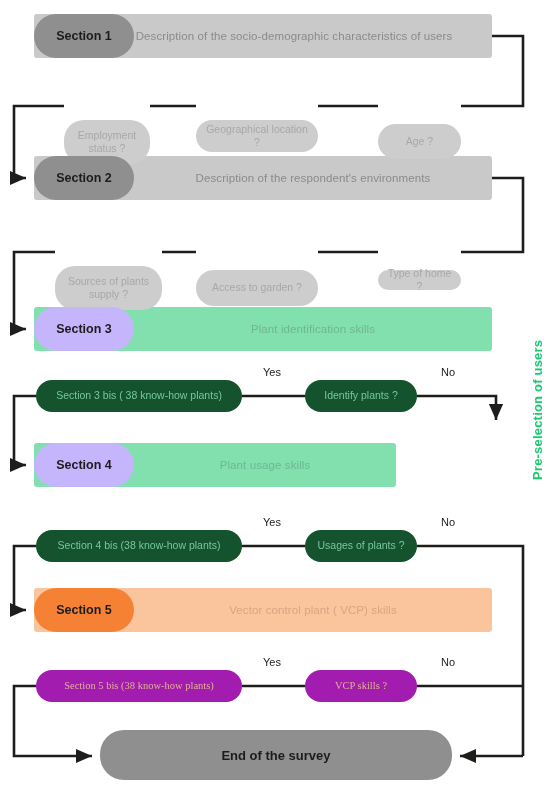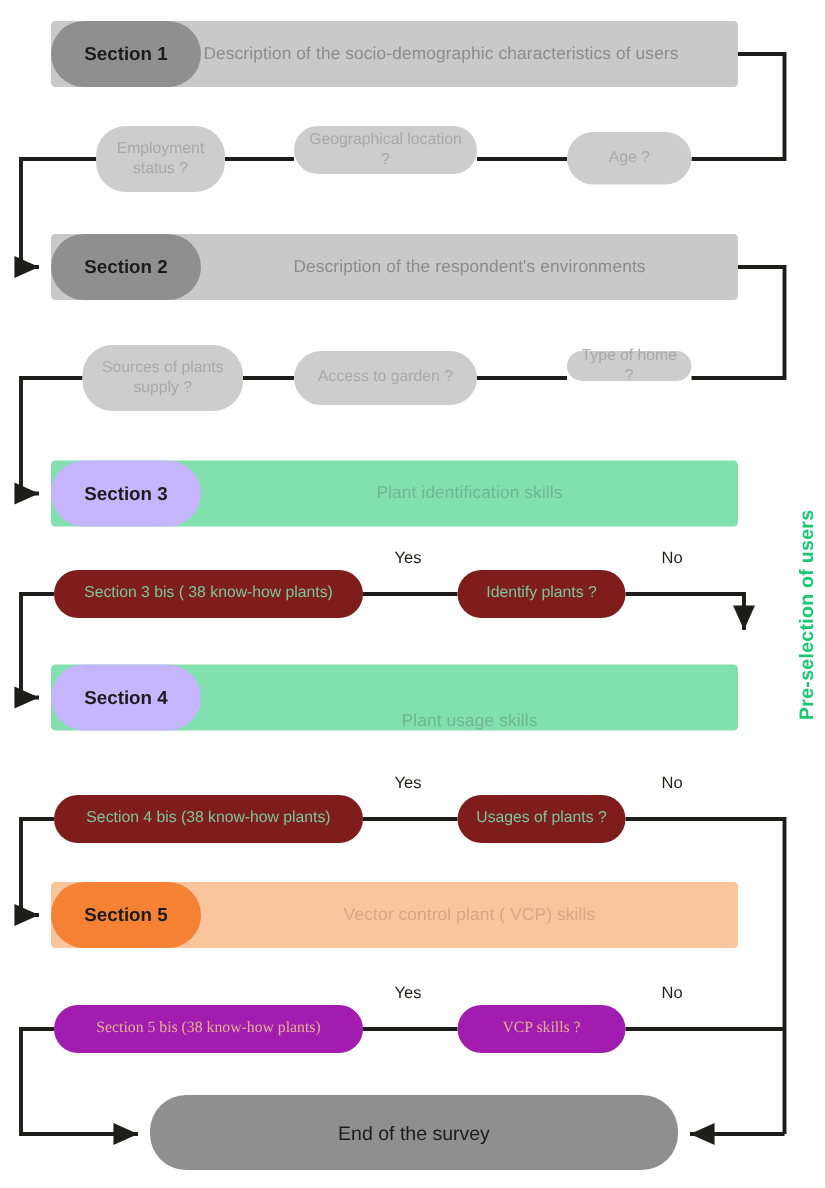--- a/index.html
+++ b/index.html
@@ -68,42 +68,42 @@
     display:flex;
     align-items:center;
     justify-content:center;
     text-align:center;
     font-size:10.5px;
     line-height:1.25;
     box-sizing:border-box;
     padding:0 6px;
     z-index:2;
   }
-  .pill-grey{ background:#cdcdcd; color:#a8a8a8; }
-  .pill-green{ background:#7f1d1d; color:#79c79c; }
+  .pill-grey{ background:#cdcdcd; color:#a8a8a8;margin-top:36px; }
+  .pill-green{ background:#14532d; color:#79c79c; }
   .pill-orange{ background:#a21caf; color:#e0b093;font-family:Liberation Serif, serif; }
 
   
   .edge-label{
     position:absolute;
     font-size:11px;
     color:#1d1d1b;
     z-index:3;
     white-space:nowrap;
   }
 
   
   #end-box{
     position:absolute;
     background:#8f8f8f;
     border-radius:24px;
     display:flex;
     align-items:center;
     justify-content:center;
-    font-weight:normal;
+    font-weight:bold;
     font-size:13px;
     color:#1c1c1c;
     z-index:2;
   }
 
   
   #side-caption{
     position:absolute;
     color:#18c972;
     font-weight:bold;
@@ -185,21 +185,21 @@
   <div class="section-row sec-green" style="left:34px; top:307px; width:458px; height:44px;">
     <div class="section-chip">Section 3</div>
     <div class="bar-label" style="padding-left:100px;">Plant identification skills</div>
   </div>
 
   <div class="pill pill-green" style="left:36px; top:380px; width:206px; height:32px;">Section 3 bis ( 38 know-how plants)</div>
   <div class="edge-label" style="left:263px; top:366px;">Yes</div>
   <div class="pill pill-green" style="left:305px; top:380px; width:112px; height:32px;">Identify plants ?</div>
   <div class="edge-label" style="left:441px; top:366px;">No</div>
 
-  <div class="section-row sec-green" style="left:34px; top:443px; width:458px; height:44px;align-items:flex-end;">
+  <div class="section-row sec-green" style="left:34px; top:443px; width:362px; height:44px;">
     <div class="section-chip">Section 4</div>
     <div class="bar-label" style="padding-left:100px;">Plant usage skills</div>
   </div>
 
   <div class="pill pill-green" style="left:36px; top:530px; width:206px; height:32px;">Section 4 bis (38 know-how plants)</div>
   <div class="edge-label" style="left:263px; top:516px;">Yes</div>
   <div class="pill pill-green" style="left:305px; top:530px; width:112px; height:32px;">Usages of plants ?</div>
   <div class="edge-label" style="left:441px; top:516px;">No</div>
 
   <div class="section-row sec-orange" style="left:34px; top:588px; width:458px; height:44px;">

